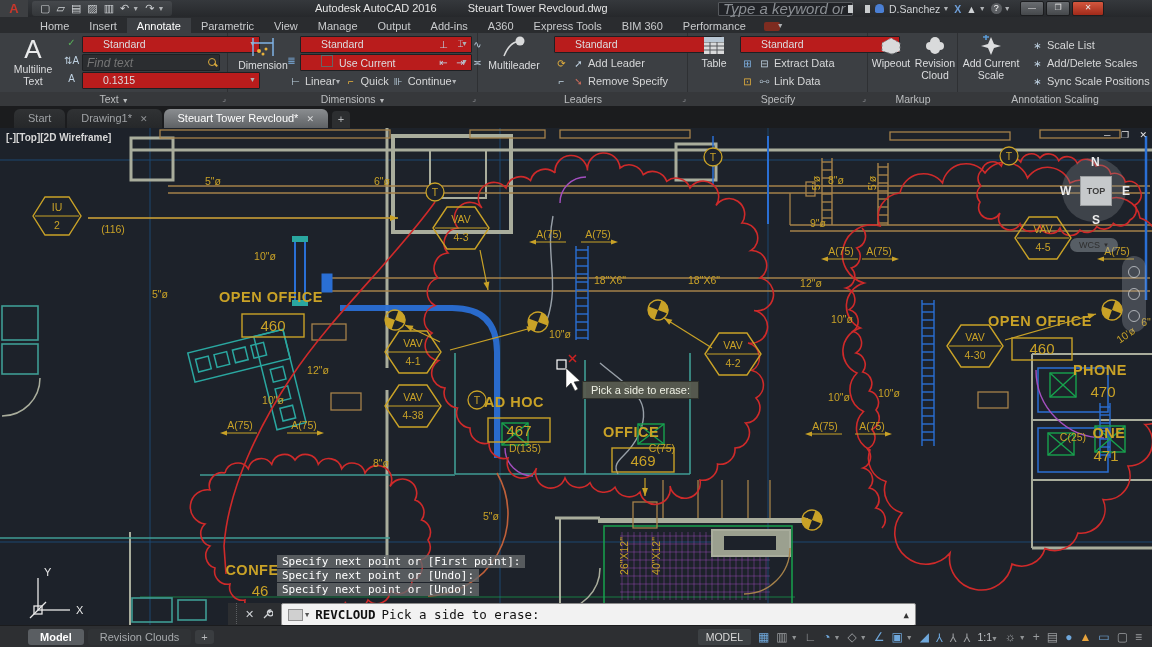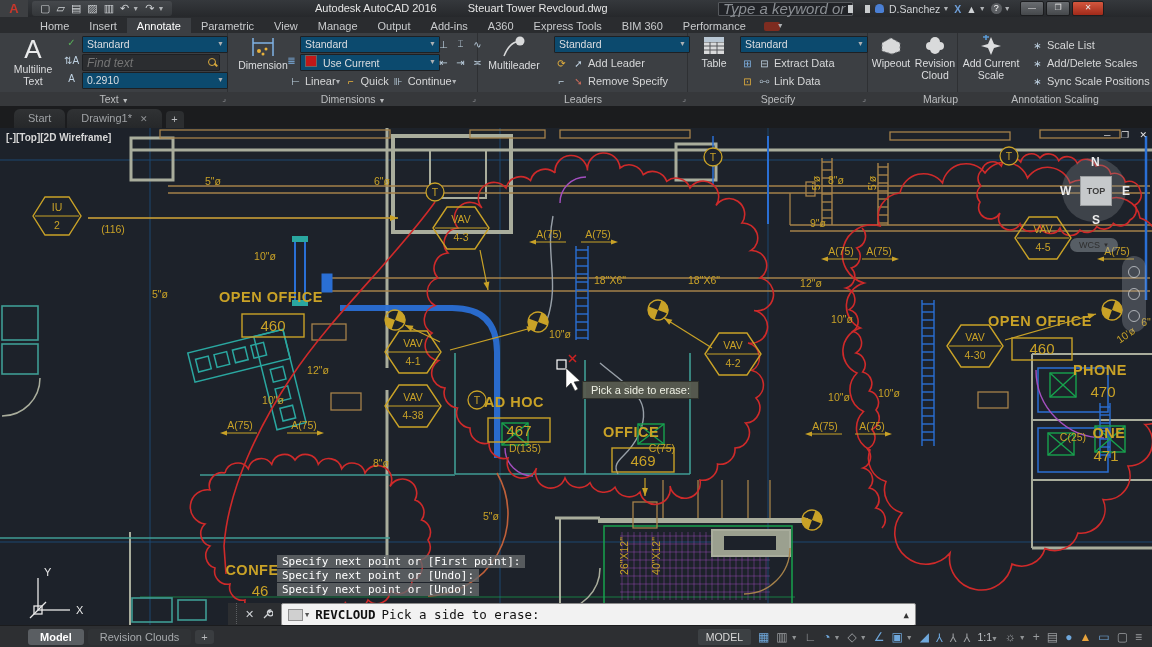--- a/index.html
+++ b/index.html
@@ -36,22 +36,22 @@
   #screencast{margin-left:8px;margin-bottom:2px;width:16px;height:9px;background:#7e2c20;border-radius:2px;}
   
   #ribbon{position:absolute;left:0;top:33px;width:1152px;height:73px;background:#3c3f43;color:#d6d7d8;font-size:11px;}
   .panel{position:absolute;top:0;height:59px;border-right:1px solid #2e3033;box-sizing:border-box;}
   .ptitle{position:absolute;top:59px;height:14px;left:0;right:0;background:#36383b;color:#bbbdbf;
     font-size:10.5px;text-align:center;line-height:14px;border-right:1px solid #2e3033;}
   .launch{position:absolute;right:2px;top:0;font-size:8px;color:#9a9da0;}
   .bigbtn{position:absolute;display:flex;flex-direction:column;align-items:center;justify-content:flex-start;
     text-align:center;font-size:10.5px;line-height:12px;color:#dcdddf;}
   .bigbtn svg{display:block;}
-  .sel{position:absolute;height:15px;background:#0c4a6e;border:1px solid #1e2023;color:#dcdde0;
-    font-size:10.5px;line-height:14px;padding:0 4px;border-radius:1px;}
+  .sel{position:absolute;height:15px;background:#b91c1c;border:1px solid #1e2023;color:#dcdde0;
+    font-size:10.5px;line-height:14px;padding:0 20px;border-radius:1px;}
   .sel .arr{position:absolute;right:3px;top:0;font-size:7px;color:#aeb1b4;line-height:14px;}
   .ric{display:inline-block;width:15px;text-align:center;font-size:10px;color:#bfd2e2;}
   .rrow{position:absolute;height:16px;display:flex;align-items:center;gap:2px;white-space:nowrap;}
   .swatch{display:inline-block;width:10px;height:10px;background:#c01818;border:1px solid #666;}
   .findwrap{position:absolute;height:15px;background:#2b2d30;border:1px solid #1e2023;border-radius:1px;}
   .findwrap input{width:100%;height:100%;background:transparent;border:0;color:#9a9ea3;font-style:italic;
     font-size:12px;padding:0 16px 0 4px;box-sizing:border-box;outline:none;font-family:"Liberation Sans",sans-serif;}
   .mag{position:absolute;right:3px;top:3px;width:6px;height:6px;border:1.5px solid #d8a93c;border-radius:50%;}
   .mag:after{content:"";position:absolute;left:5px;top:5px;width:4px;height:1.5px;background:#d8a93c;transform:rotate(45deg);}
   
@@ -181,21 +181,21 @@
       <div class="sel" style="left:82px;top:3px;width:136px;">
         <span>Standard</span><span class="arr">▼</span>
       </div>
       <span class="ric" style="position:absolute;left:64px;top:22px;">⇅A</span>
       <div class="findwrap" style="left:82px;top:21px;width:136px;">
         <input placeholder="Find text" style="">
         <span class="mag"></span>
       </div>
       <span class="ric" style="position:absolute;left:64px;top:40px;">A</span>
       <div class="sel" style="left:82px;top:39px;width:136px;">
-        <span>0.2910</span><span class="arr">▼</span>
+        <span>0.1315</span><span class="arr">▼</span>
       </div>
       <div class="ptitle" style="width:228px;">
         <span>Text</span> <span style="font-size:7px;">▼</span>
         <span class="launch">⌟</span>
       </div>
     </div>
 
     <div class="panel" style="left:228px;width:250px;">
       <div class="bigbtn" style="left:4px;top:2px;width:62px;">
         <svg width="26" height="24" viewBox="0 0 26 24">
@@ -304,21 +304,21 @@
       </div>
       <div class="bigbtn" style="left:46px;top:2px;width:42px;">
         <svg width="26" height="22" viewBox="0 0 26 22">
           <circle cx="8" cy="11" r="4" fill="#d9dadb"></circle>
             <circle cx="13" cy="7" r="5" fill="#d9dadb"></circle>
           <circle cx="18" cy="11" r="4" fill="#d9dadb"></circle>
             <circle cx="13" cy="14" r="5" fill="#d9dadb"></circle>
         </svg>
         <span>Revision Cloud</span>
       </div>
-      <div class="ptitle" style="width:90px;text-align:right;">
+      <div class="ptitle" style="width:90px;">
         <span>Markup</span>
       </div>
     </div>
 
     <div class="panel" style="left:958px;width:194px;border-right:0;">
       <div class="bigbtn" style="left:2px;top:2px;width:62px;">
         <svg width="24" height="22" viewBox="0 0 24 22">
           <path d="M12 2 L15 9 L22 11 L15 13 L12 20 L9 13 L2 11 L9 9 Z" fill="#dcdddf"></path>
           <path d="M4 2 h6 M7 -1 v6" stroke="#5b9bd5" stroke-width="1.6"></path>
         </svg>
@@ -340,20 +340,21 @@
         <span>Annotation Scaling</span>
       </div>
     </div>
   </div>
 
   <div id="filetabs">
     <div style="width:14px"></div>
     <span id="ftabs" style="display:flex;">
         <span class="ftab">Start</span>
         <span class="ftab">Drawing1*<span class="fx">✕</span></span>
+        <span class="ftab active">Steuart Tower Revcloud*<span class="fx">✕</span></span>
       </span>
     <div id="ftplus">+</div>
   </div>
 
   <div id="viewport">
     <svg id="cad" width="1152" height="497" viewBox="0 0 1152 497">
 <g stroke="#1d4f7c" stroke-width="1" opacity="0.85">
   <line x1="150" y1="0" x2="150" y2="497"></line>
           <line x1="500" y1="0" x2="500" y2="497"></line>
   <line x1="768" y1="0" x2="768" y2="497"></line>

